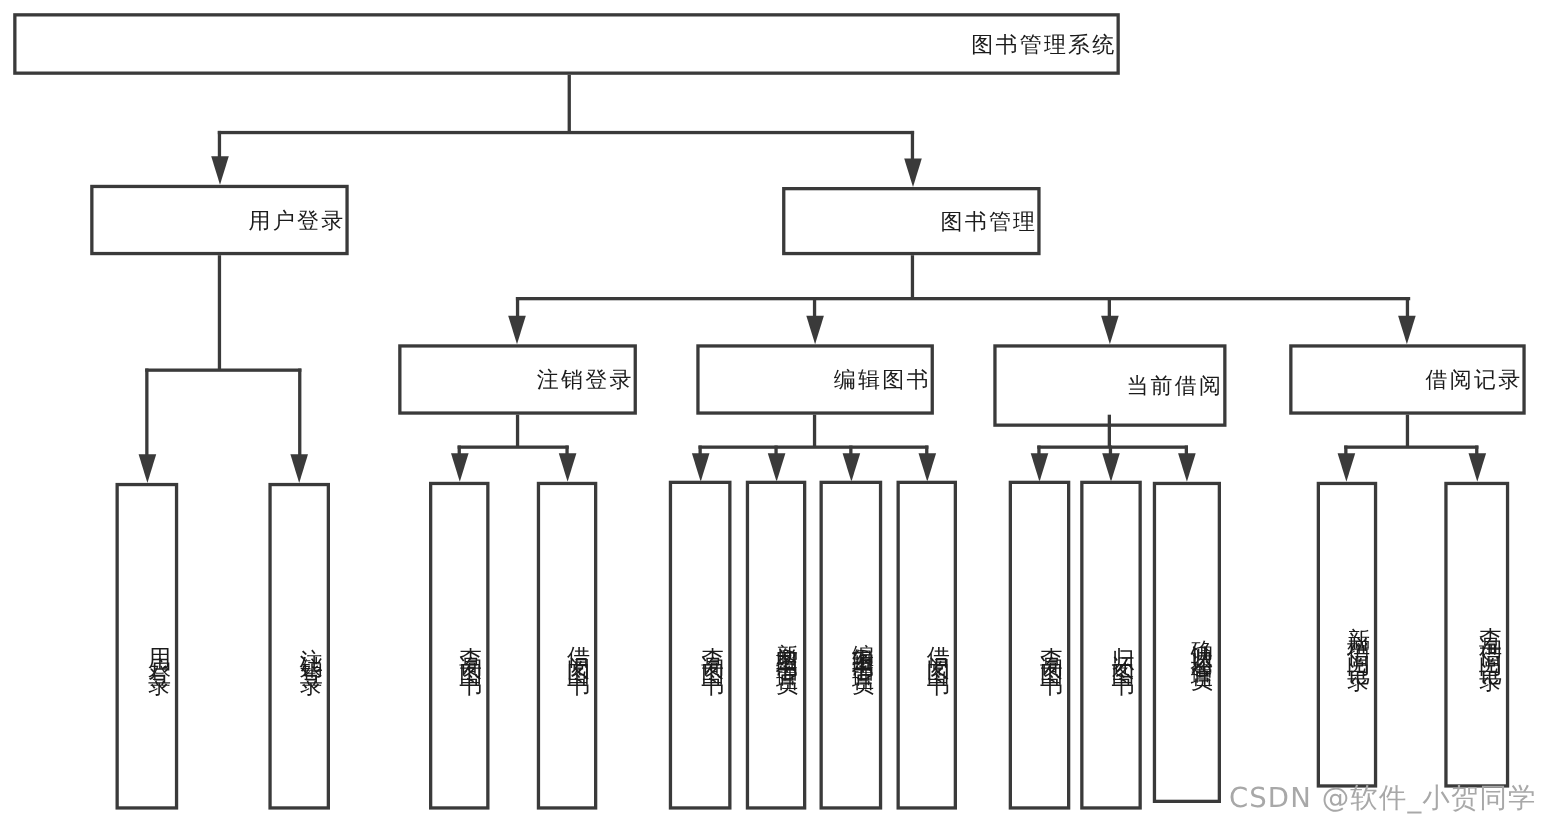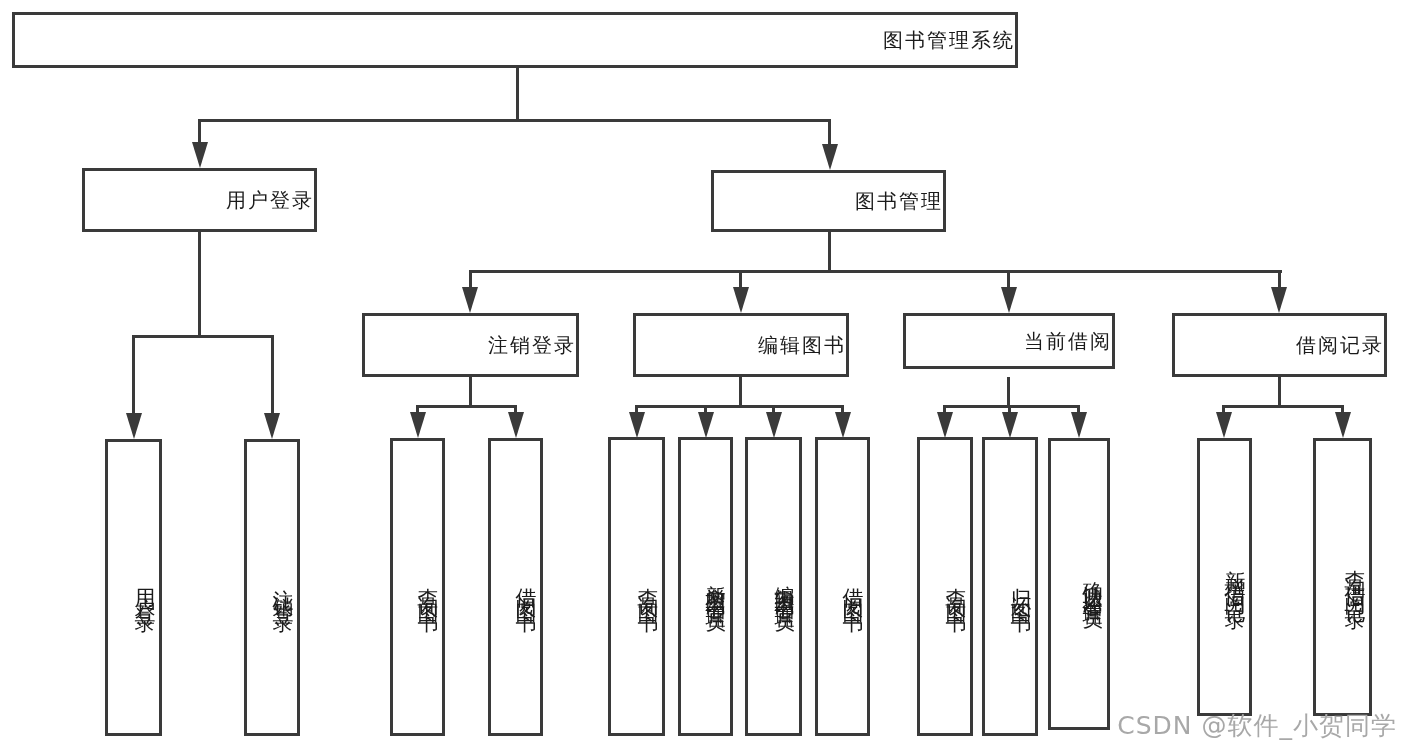--- a/index.html
+++ b/index.html
@@ -98,21 +98,21 @@
   <div class="arr" style="left:1001px;top:287px"></div>
   <div class="vl" style="left:1278px;top:270px;height:20px"></div>
   <div class="arr" style="left:1271px;top:287px"></div>
 
   <div class="box" style="left:362px;top:313px;width:217px;height:64px">
     <span class="lbl">注销登录</span>
   </div>
   <div class="box" style="left:633px;top:313px;width:216px;height:64px">
     <span class="lbl">编辑图书</span>
   </div>
-  <div class="box" style="left:903px;top:313px;width:212px;height:56px">
+  <div class="box" style="left:903px;top:313px;width:212px;height:75px">
     <span class="lbl">当前借阅</span>
   </div>
   <div class="box" style="left:1172px;top:313px;width:215px;height:64px">
     <span class="lbl">借阅记录</span>
   </div>
 
   <div class="vl" style="left:469px;top:377px;height:30px"></div>
   <div class="hl" style="left:416px;top:405px;width:101px"></div>
   <div class="vl" style="left:416px;top:405px;height:9px"></div>
   <div class="arr" style="left:410px;top:412px"></div>

